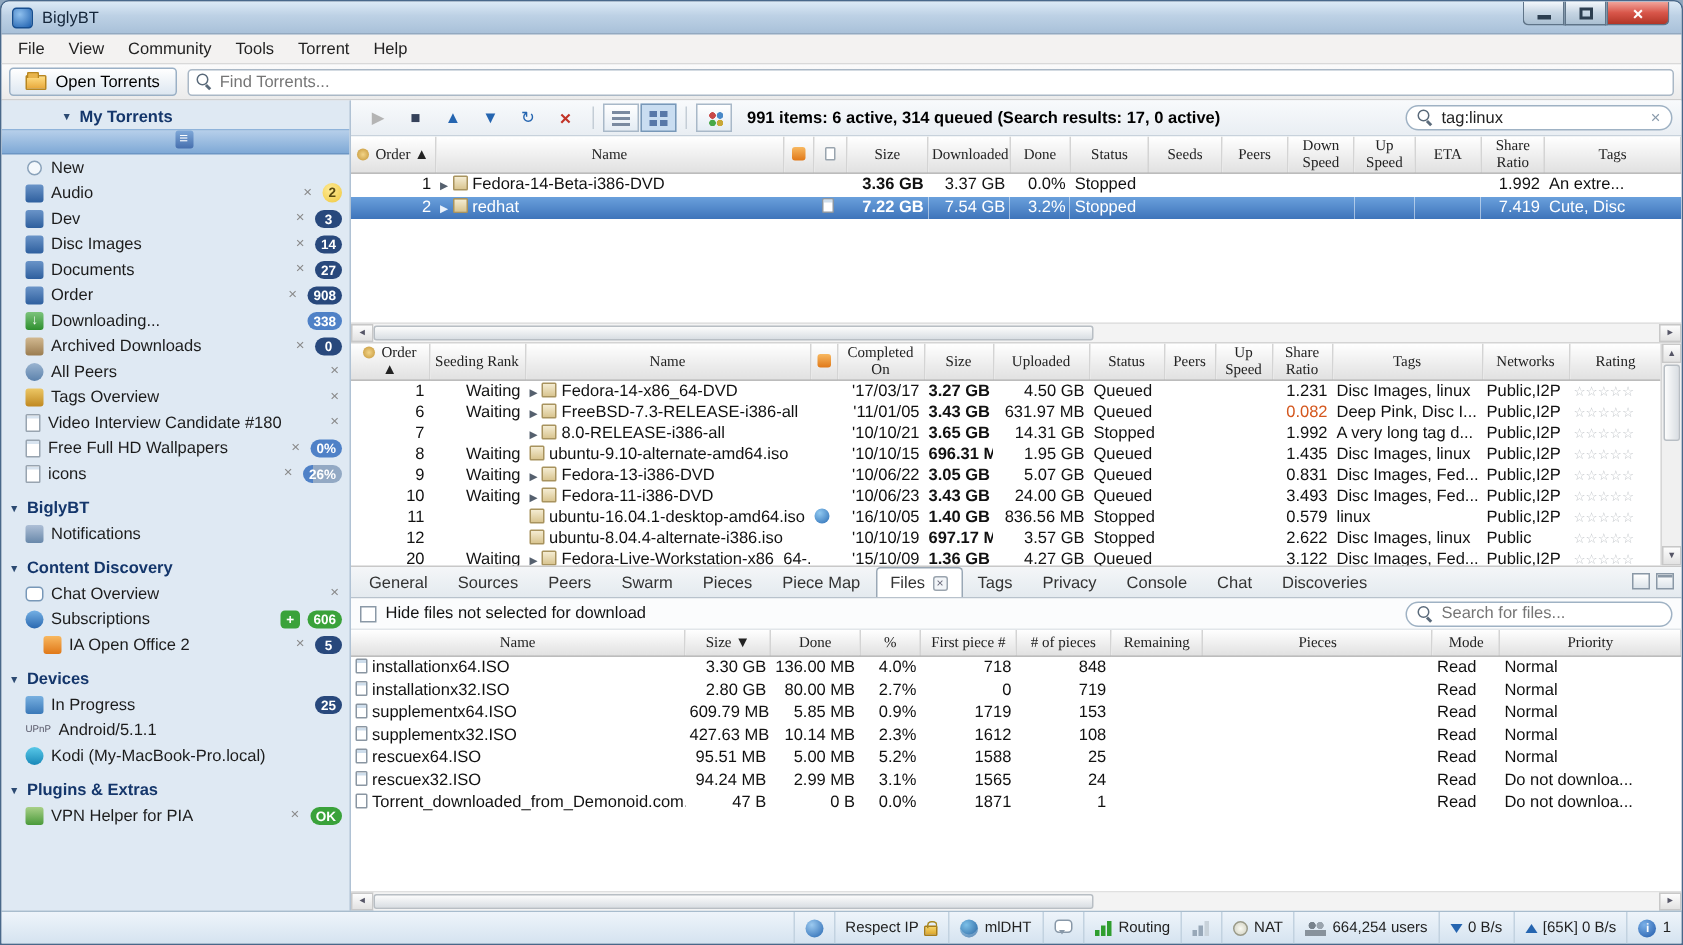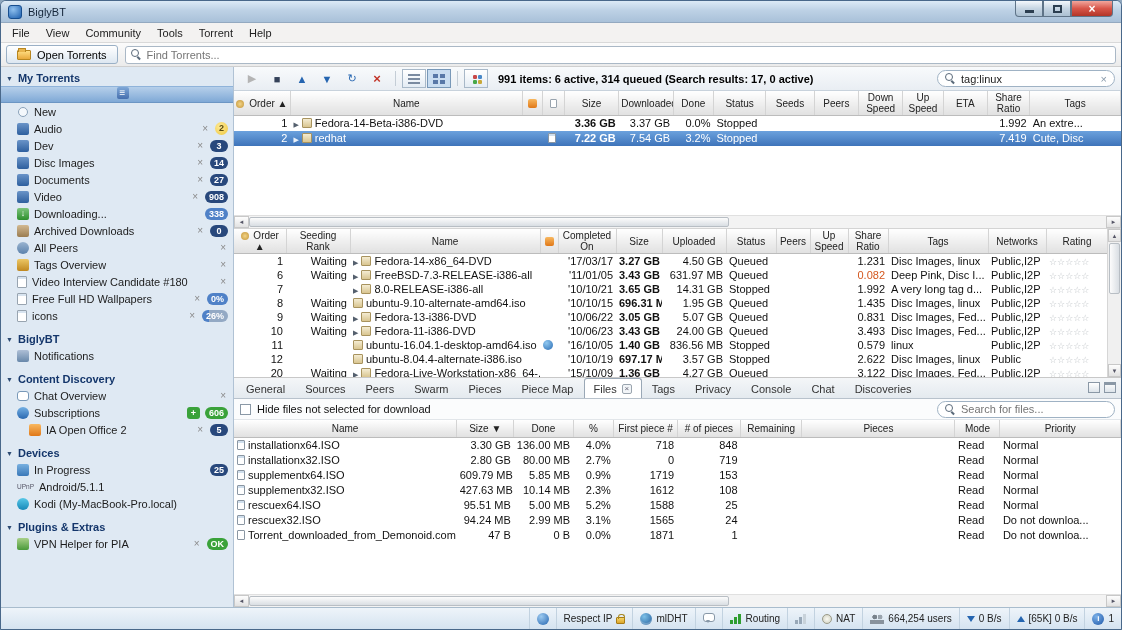--- a/index.html
+++ b/index.html
@@ -34,21 +34,21 @@
   .find-box{flex:1;height:18px;border:1px solid #aab8c6;border-radius:3px;background:#fff;display:flex;align-items:center;padding:0 5px;gap:5px;}
   .find-box input{border:none;outline:none;flex:1;font-size:11px;color:#555;font-family:inherit;background:transparent;}
   .mag{width:11px;height:11px;position:relative;flex:none;}
   .mag::before{content:'';position:absolute;left:0;top:0;width:6px;height:6px;border:1.5px solid #5a6a7a;border-radius:50%;}
   .mag::after{content:'';position:absolute;left:7px;top:7px;width:4px;height:1.6px;background:#5a6a7a;transform:rotate(45deg);transform-origin:0 0;}
   
   .content{flex:1;display:flex;min-height:0;}
   
   .sidebar{width:233px;flex:none;background:#dfe9f3;border-right:1px solid #b0c2d4;padding-top:2px;overflow:hidden;}
   .sb-header{display:flex;align-items:center;gap:5px;padding:3px 5px 2px;color:#14366b;font-weight:bold;margin-top:6px;}
-  .sb-header:first-child{margin-top:0;}
+  .sb-header:first-child{margin-top:0;margin-left:35px;}
   .sb-arrow{font-size:7px;color:#2c4a72;}
   .sb-item{display:flex;align-items:center;gap:5px;height:17px;padding:0 5px 0 16px;color:#1c1c1c;white-space:nowrap;}
   .sb-item.selected{background:linear-gradient(#b6cfea,#7fa9d6);border-top:1px solid #8fb3da;border-bottom:1px solid #6c96c4;color:#0d2b52;flex-direction:column;}
   .sb-item.indent{padding-left:28px;}
   .sb-icon{width:12px;height:12px;border-radius:2px;flex:none;}
   .sb-label{overflow:hidden;text-overflow:ellipsis;}
   .flex1{flex:1;}
   .sb-close{color:#8a8a8a;font-size:10px;padding:0 2px;flex:none;}
   .sb-badge{min-width:18px;height:12px;line-height:12px;border-radius:7px;background:#28487c;color:#fff;
     font-size:9px;font-weight:bold;text-align:center;padding:0 4px;flex:none;}
@@ -106,21 +106,21 @@
     background:#fff;padding:0 7px;width:178px;flex:none;}
   .pill-input{border:none;outline:none;font-size:11px;flex:1;min-width:0;font-family:inherit;background:transparent;color:#222;}
   .search-pill .x{color:#8899aa;font-size:11px;}
   
   .table-zone-top{height:124px;flex:none;overflow:hidden;background:#fff;}
   .table-zone-seed{height:150px;flex:none;display:flex;border-top:1px solid #d4d4d4;border-bottom:1px solid #c8c8c8;overflow:hidden;}
   .seed-wrap{flex:1;overflow:hidden;min-width:0;}
   table.grid{border-collapse:collapse;table-layout:fixed;width:100%;font-size:11px;}
   table.grid th{height:17px;font-weight:normal;font-size:10px;line-height:11px;color:#222;
     background:linear-gradient(#ffffff,#ebebeb 65%,#e1e1e1);border-right:1px solid #d4d4d4;border-bottom:1px solid #bcbcbc;
-    padding:1px 2px;overflow:hidden;white-space:nowrap;text-align:center;}
+    padding:1px 2px;overflow:hidden;white-space:nowrap;text-align:center;font-family:Liberation Serif, serif;}
   table.grid.wraphead th{height:24px;white-space:normal;}
   table.grid td{height:15px;padding:0 3px;white-space:nowrap;overflow:hidden;color:#111;}
   table.grid.rh14 td{height:14px;}
   table.grid td.r{text-align:right;}
   table.grid td.c{text-align:center;}
   tr.selected td{background:linear-gradient(#6ba1dd,#3e74ba);color:#fff;}
   tr.selected td span{color:#fff;}
   .expander{font-size:7px;color:#55606e;margin-right:3px;}
   tr.selected .expander{color:#eaf2fb;}
   .cicon{display:inline-block;vertical-align:-1px;margin-right:3px;}
@@ -265,21 +265,21 @@
         </div>
         <div class="sb-item">
           <span class="sb-icon tag-icon"></span>
           <span class="sb-label">Documents</span>
           <span class="flex1"></span>
           <span class="sb-close">×</span>
           <span class="sb-badge navy">27</span>
         </div>
         <div class="sb-item">
           <span class="sb-icon tag-icon"></span>
-          <span class="sb-label">Video</span>
+          <span class="sb-label">Order</span>
           <span class="flex1"></span>
           <span class="sb-close">×</span>
           <span class="sb-badge navy">908</span>
         </div>
         <div class="sb-item">
           <span class="sb-icon download-icon"></span>
           <span class="sb-label">Downloading...</span>
           <span class="flex1"></span>
           <span class="sb-badge blue">338</span>
         </div>

